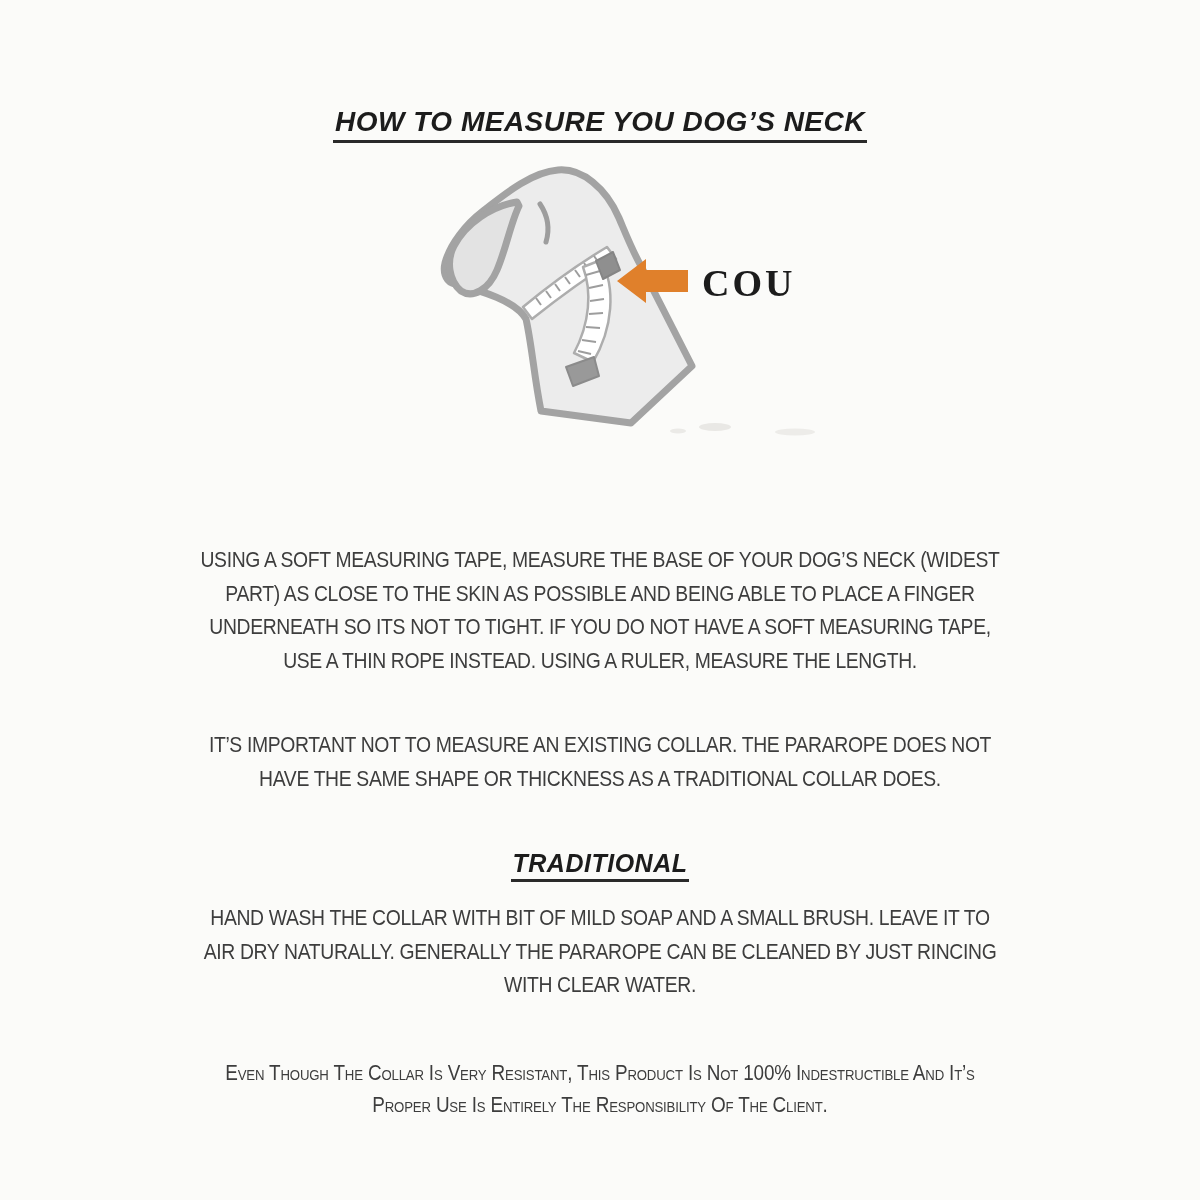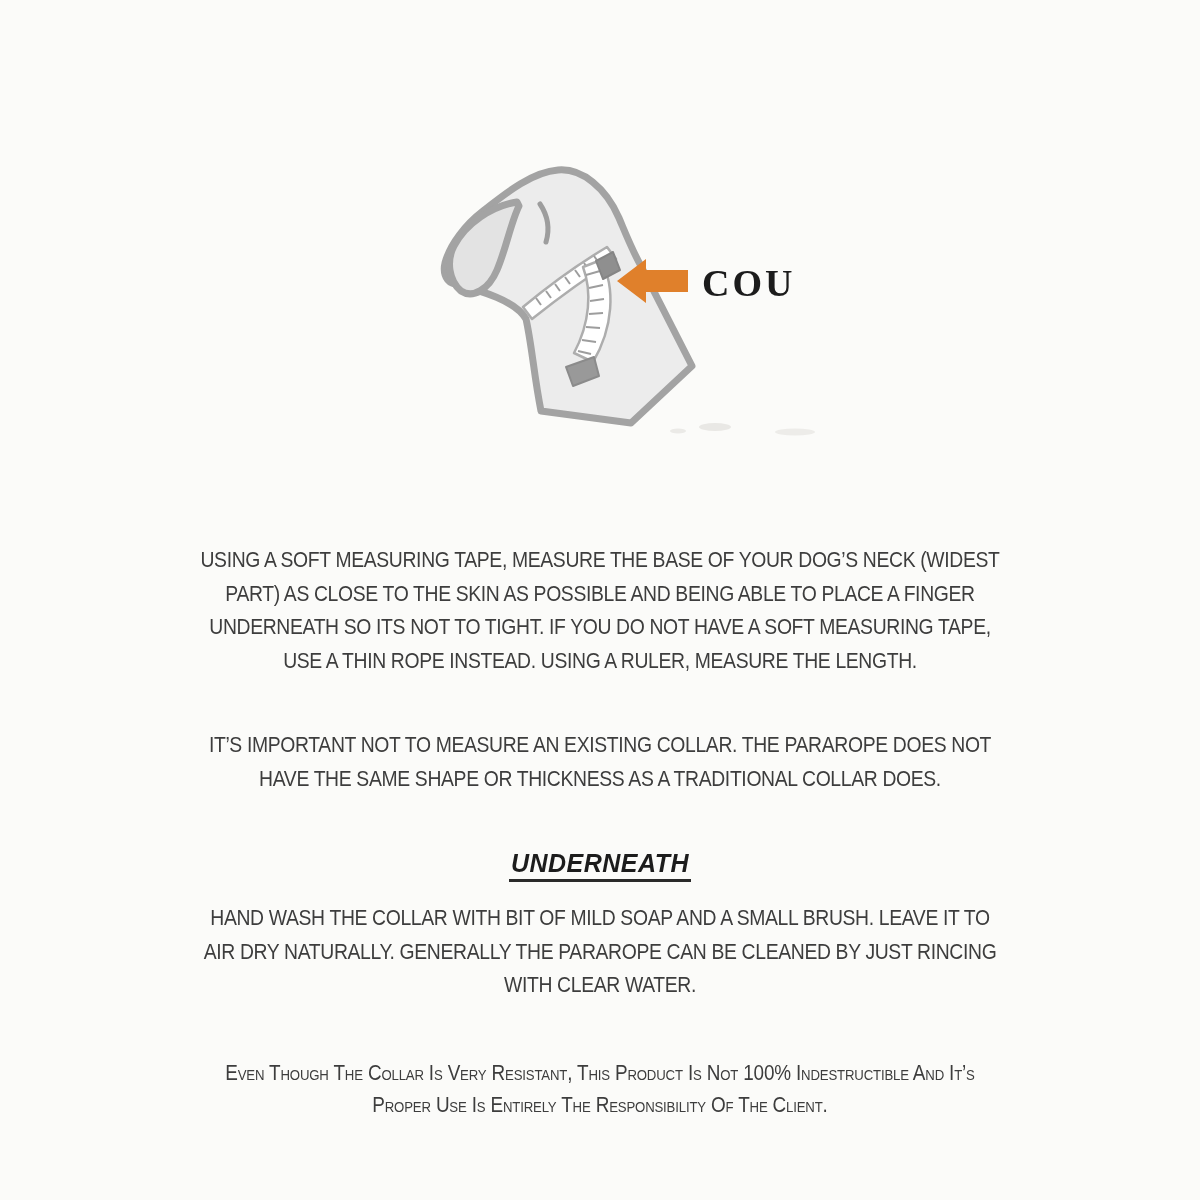--- a/index.html
+++ b/index.html
@@ -62,20 +62,23 @@
   .cou-label{
     font-family:"Liberation Serif", serif;
     font-weight:bold;
   }
 </style>
 </head>
 <body>
 
 <div class="page">
 
+  <div class="doc-title">
+    <span>HOW TO MEASURE YOU DOG’S NECK</span>
+  </div>
 
   <div class="illustration">
     <svg width="440" height="300" viewBox="0 0 440 300">
 
       <ellipse cx="295" cy="267" rx="16" ry="4" fill="#e9e8e5"></ellipse>
       <ellipse cx="375" cy="272" rx="20" ry="3.5" fill="#edecE9"></ellipse>
       <ellipse cx="258" cy="271" rx="8" ry="2.5" fill="#ebeae7"></ellipse>
 
       <path d="M 25,103
                C 30,84 46,64 63,51
@@ -133,21 +136,21 @@
 
   <div class="body-par par-1">USING A SOFT MEASURING TAPE, MEASURE THE BASE OF YOUR DOG’S NECK (WIDEST
 PART) AS CLOSE TO THE SKIN AS POSSIBLE AND BEING ABLE TO PLACE A FINGER
 UNDERNEATH SO ITS NOT TO TIGHT. IF YOU DO NOT HAVE A SOFT MEASURING TAPE,
 USE A THIN ROPE INSTEAD. USING A RULER, MEASURE THE LENGTH.</div>
 
   <div class="body-par par-2">IT’S IMPORTANT NOT TO MEASURE AN EXISTING COLLAR. THE PARAROPE DOES NOT
 HAVE THE SAME SHAPE OR THICKNESS AS A TRADITIONAL COLLAR DOES.</div>
 
   <div class="section-heading">
-    <span>UNDERNEATH</span>
+    <span>TRADITIONAL</span>
   </div>
 
   <div class="body-par par-3">HAND WASH THE COLLAR WITH BIT OF MILD SOAP AND A SMALL BRUSH. LEAVE IT TO
 AIR DRY NATURALLY. GENERALLY THE PARAROPE CAN BE CLEANED BY JUST RINCING
 WITH CLEAR WATER.</div>
 
   <div class="disclaimer">Even Though The Collar Is Very Resistant, This Product Is Not 100% Indestructible And It’s
 Proper Use Is Entirely The Responsibility Of The Client.</div>
 
 </div>

